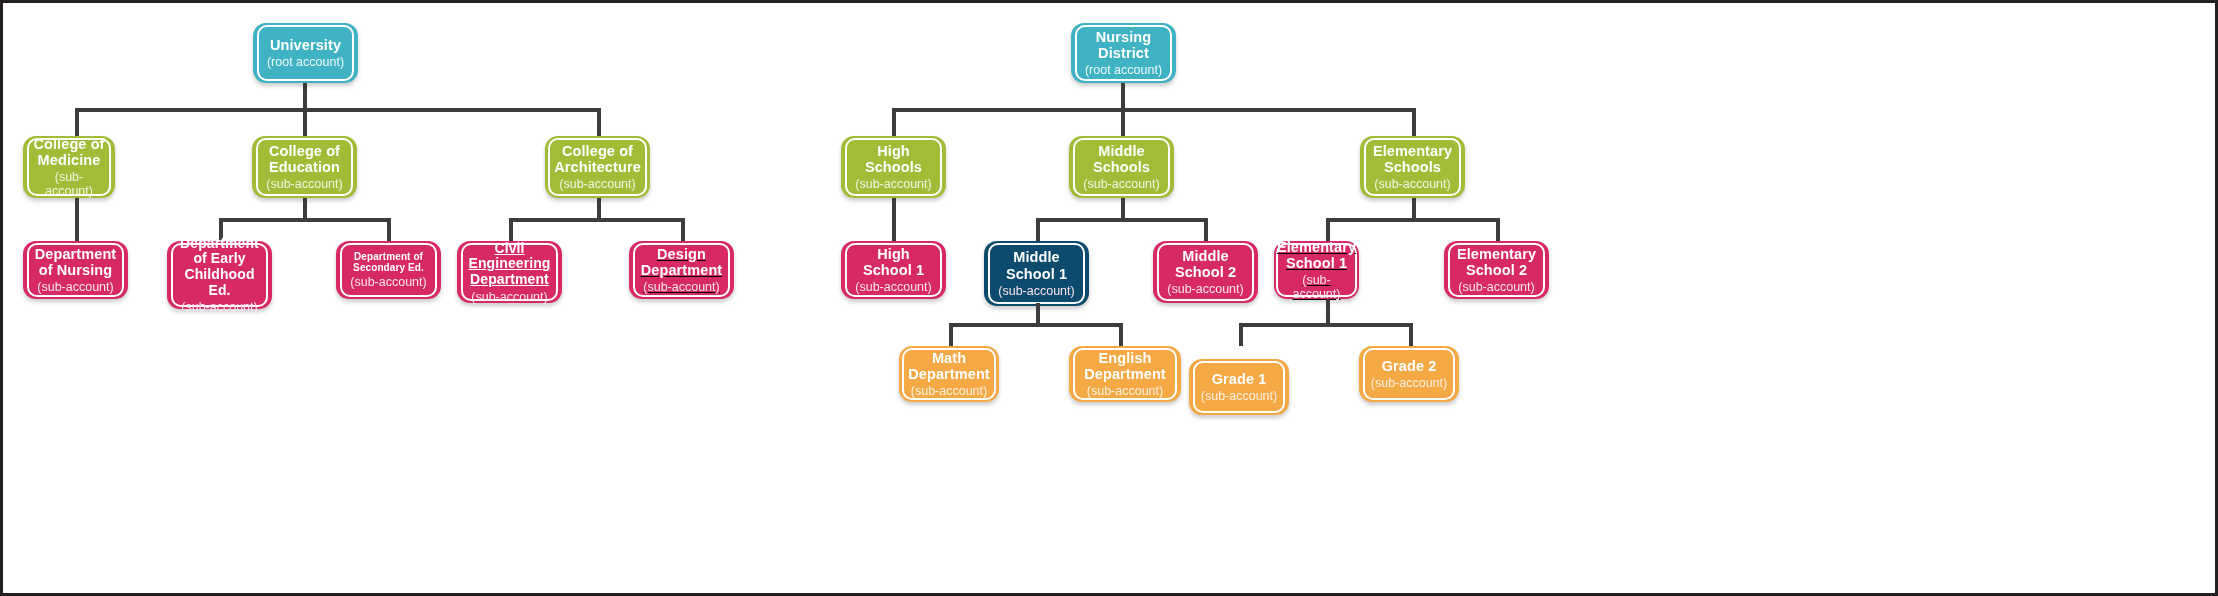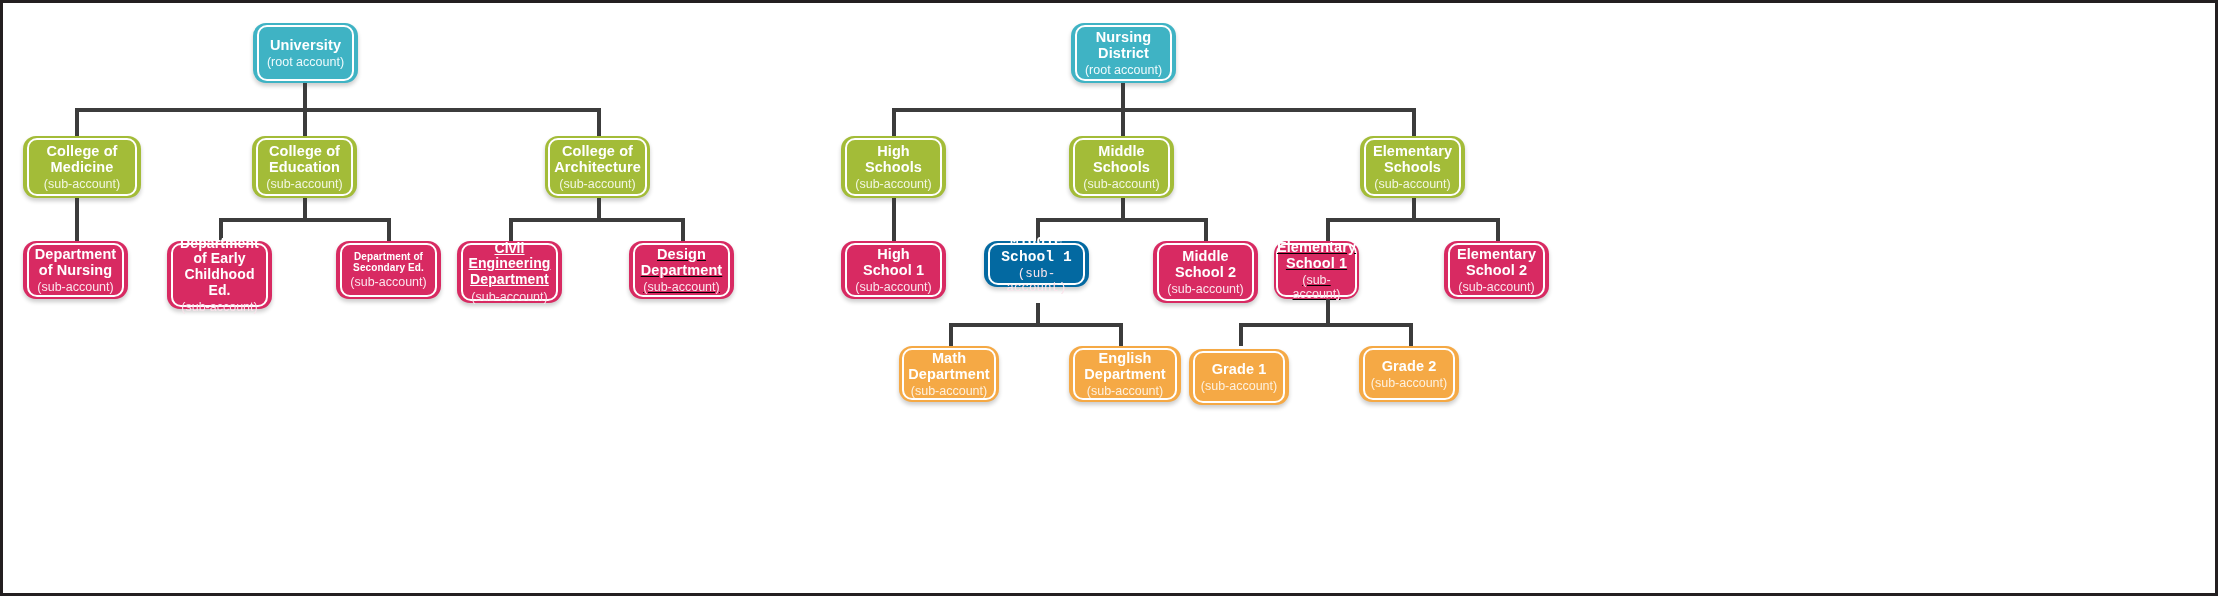--- a/index.html
+++ b/index.html
@@ -76,21 +76,21 @@
       <span class="sub">(root account)</span>
     </div>
   </div>
 
   <div class="edge v" style="left: 300px; top: 80px; height: 27px; background: rgb(60, 60, 60);"></div>
   <div class="edge h" style="left: 72px; top: 105px; width: 526px; background: rgb(60, 60, 60);"></div>
   <div class="edge v" style="left: 72px; top: 105px; height: 29px; background: rgb(60, 60, 60);"></div>
   <div class="edge v" style="left: 300px; top: 105px; height: 29px; background: rgb(60, 60, 60);"></div>
   <div class="edge v" style="left: 594px; top: 105px; height: 29px; background: rgb(60, 60, 60);"></div>
 
-  <div class="node n-green" style="left: 20px; top: 133px; width: 118px; height: 62px; background: rgb(163, 188, 56);">
+  <div class="node n-green" style="left: 20px; top: 133px; width: 92px; height: 62px; background: rgb(163, 188, 56);">
     <div class="inner">
       <span class="title">College of Medicine</span>
       <span class="sub">(sub-account)</span>
     </div>
   </div>
   <div class="node n-green" style="left: 249px; top: 133px; width: 105px; height: 62px; background: rgb(163, 188, 56);">
     <div class="inner">
       <span class="title">College of Education</span>
       <span class="sub">(sub-account)</span>
     </div>
@@ -188,21 +188,21 @@
   <div class="edge h" style="left: 1323px; top: 215px; width: 174px; background: rgb(60, 60, 60);"></div>
   <div class="edge v" style="left: 1323px; top: 215px; height: 23px; background: rgb(60, 60, 60);"></div>
   <div class="edge v" style="left: 1493px; top: 215px; height: 23px; background: rgb(60, 60, 60);"></div>
 
   <div class="node n-pink" style="left: 838px; top: 238px; width: 105px; height: 58px; background: rgb(216, 42, 98);">
     <div class="inner">
       <span class="title">High School 1</span>
       <span class="sub">(sub-account)</span>
     </div>
   </div>
-  <div class="node n-pink" style="left: 981px; top: 238px; width: 105px; height: 46px; background: #0369a1; font-family: Liberation Mono, monospace;">
+  <div class="node n-pink" style="left: 981px; top: 238px; width: 105px; height: 65px; background: #0c4a6e;">
     <div class="inner">
       <span class="title">Middle School 1</span>
       <span class="sub">(sub-account)</span>
     </div>
   </div>
   <div class="node n-pink" style="left: 1150px; top: 238px; width: 105px; height: 62px; background: rgb(216, 42, 98);">
     <div class="inner">
       <span class="title">Middle School 2</span>
       <span class="sub">(sub-account)</span>
     </div>
@@ -235,21 +235,21 @@
       <span class="title">Math Department</span>
       <span class="sub">(sub-account)</span>
     </div>
   </div>
   <div class="node n-orange" style="left: 1066px; top: 343px; width: 112px; height: 56px; background: rgb(245, 169, 69);">
     <div class="inner">
       <span class="title">English Department</span>
       <span class="sub">(sub-account)</span>
     </div>
   </div>
-  <div class="node n-orange" style="left: 1186px; top: 346px; width: 100px; height: 56px; background: rgb(245, 169, 69);">
+  <div class="node n-orange" style="left: 1186px; top: 356px; width: 100px; height: 56px; background: rgb(245, 169, 69);">
     <div class="inner">
       <span class="title">Grade 1</span>
       <span class="sub">(sub-account)</span>
     </div>
   </div>
   <div class="node n-orange" style="left: 1356px; top: 343px; width: 100px; height: 56px; background: rgb(245, 169, 69);">
     <div class="inner">
       <span class="title">Grade 2</span>
       <span class="sub">(sub-account)</span>
     </div>

